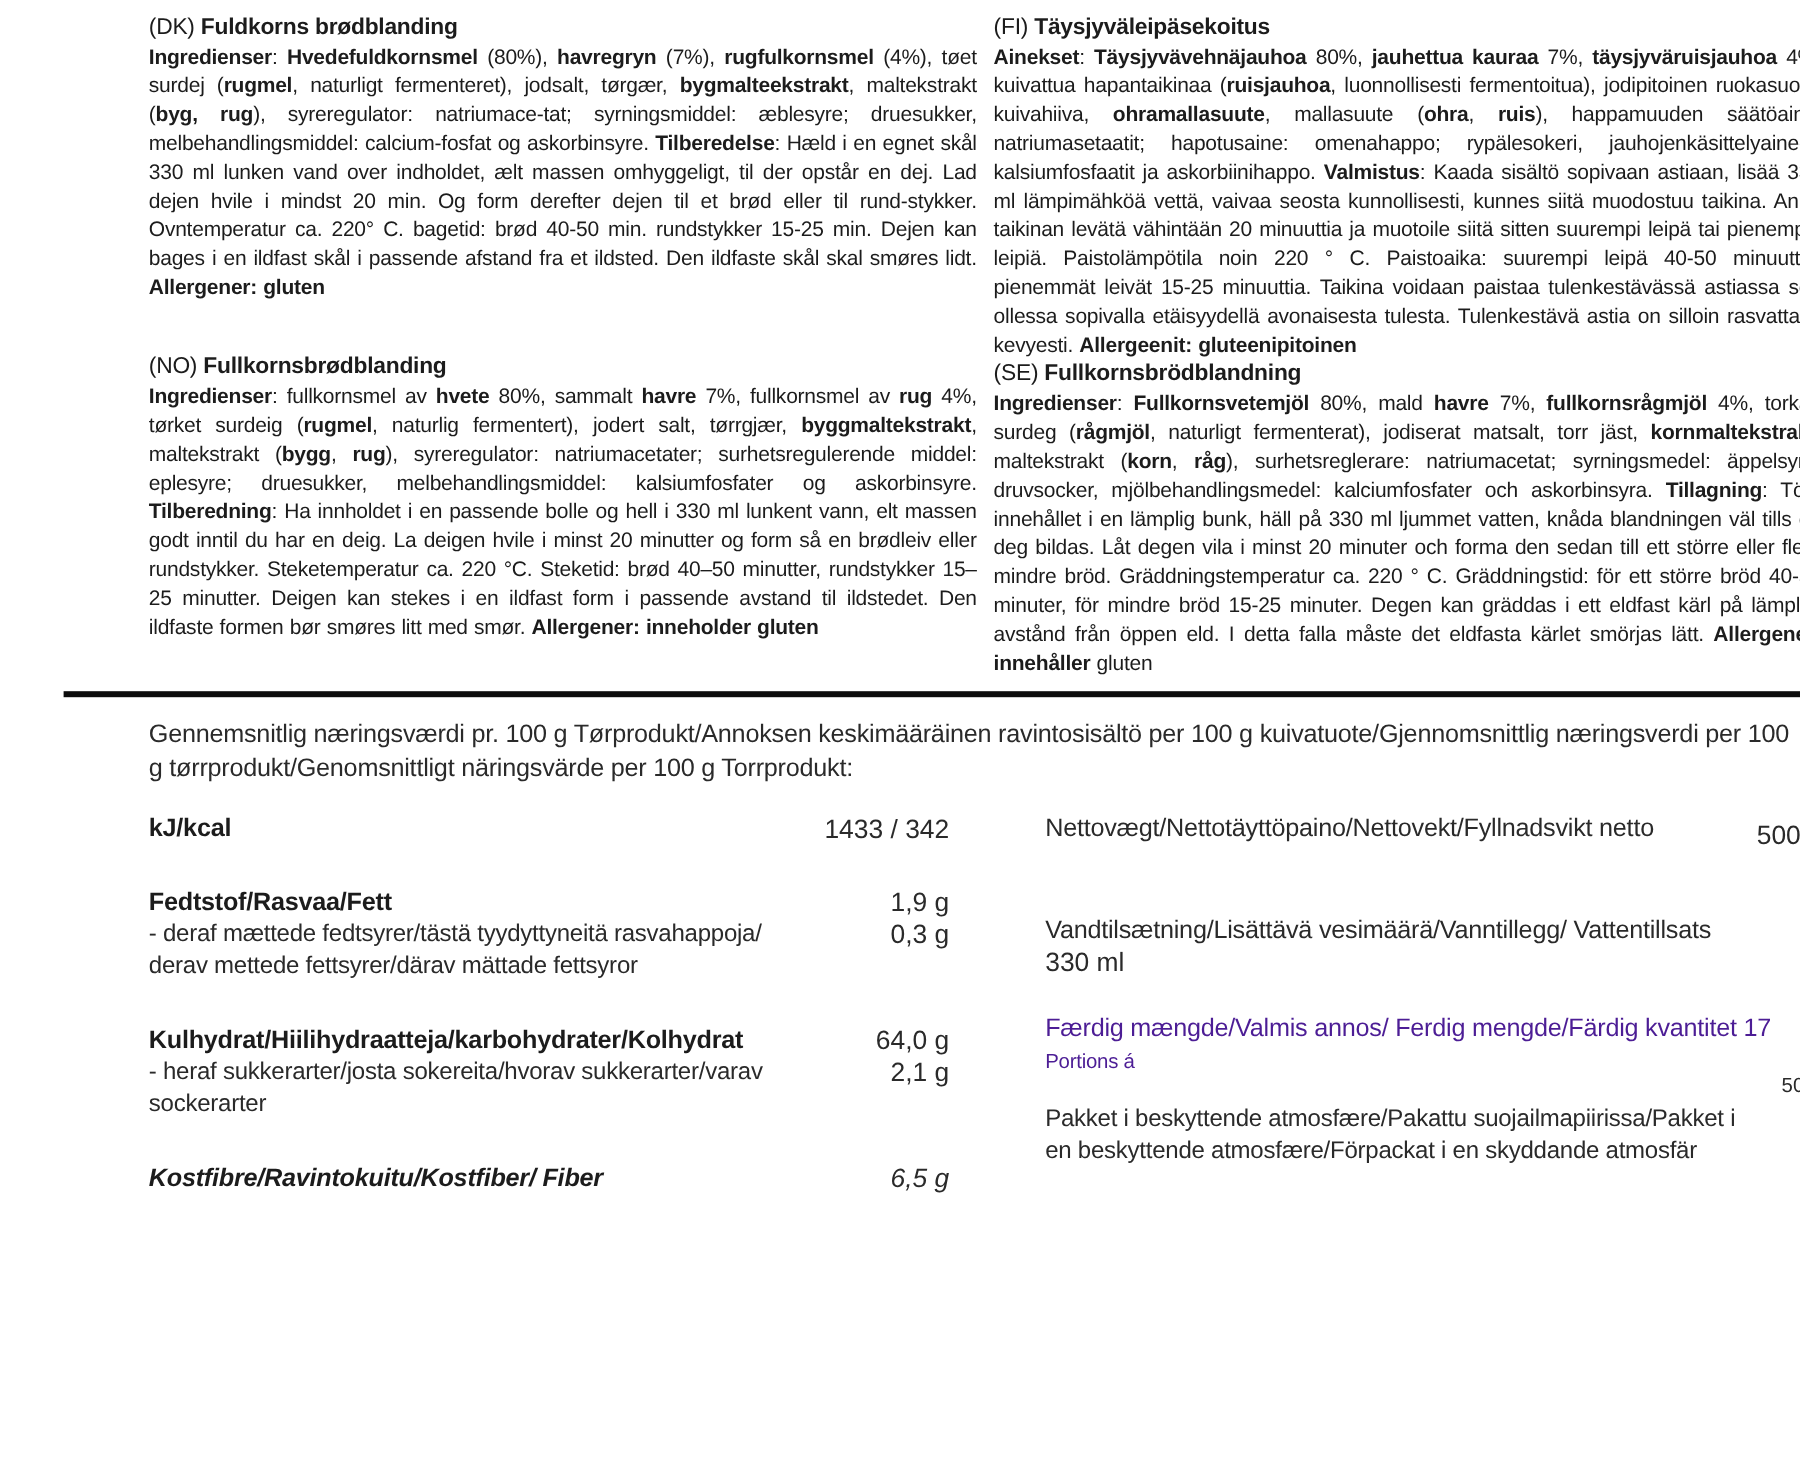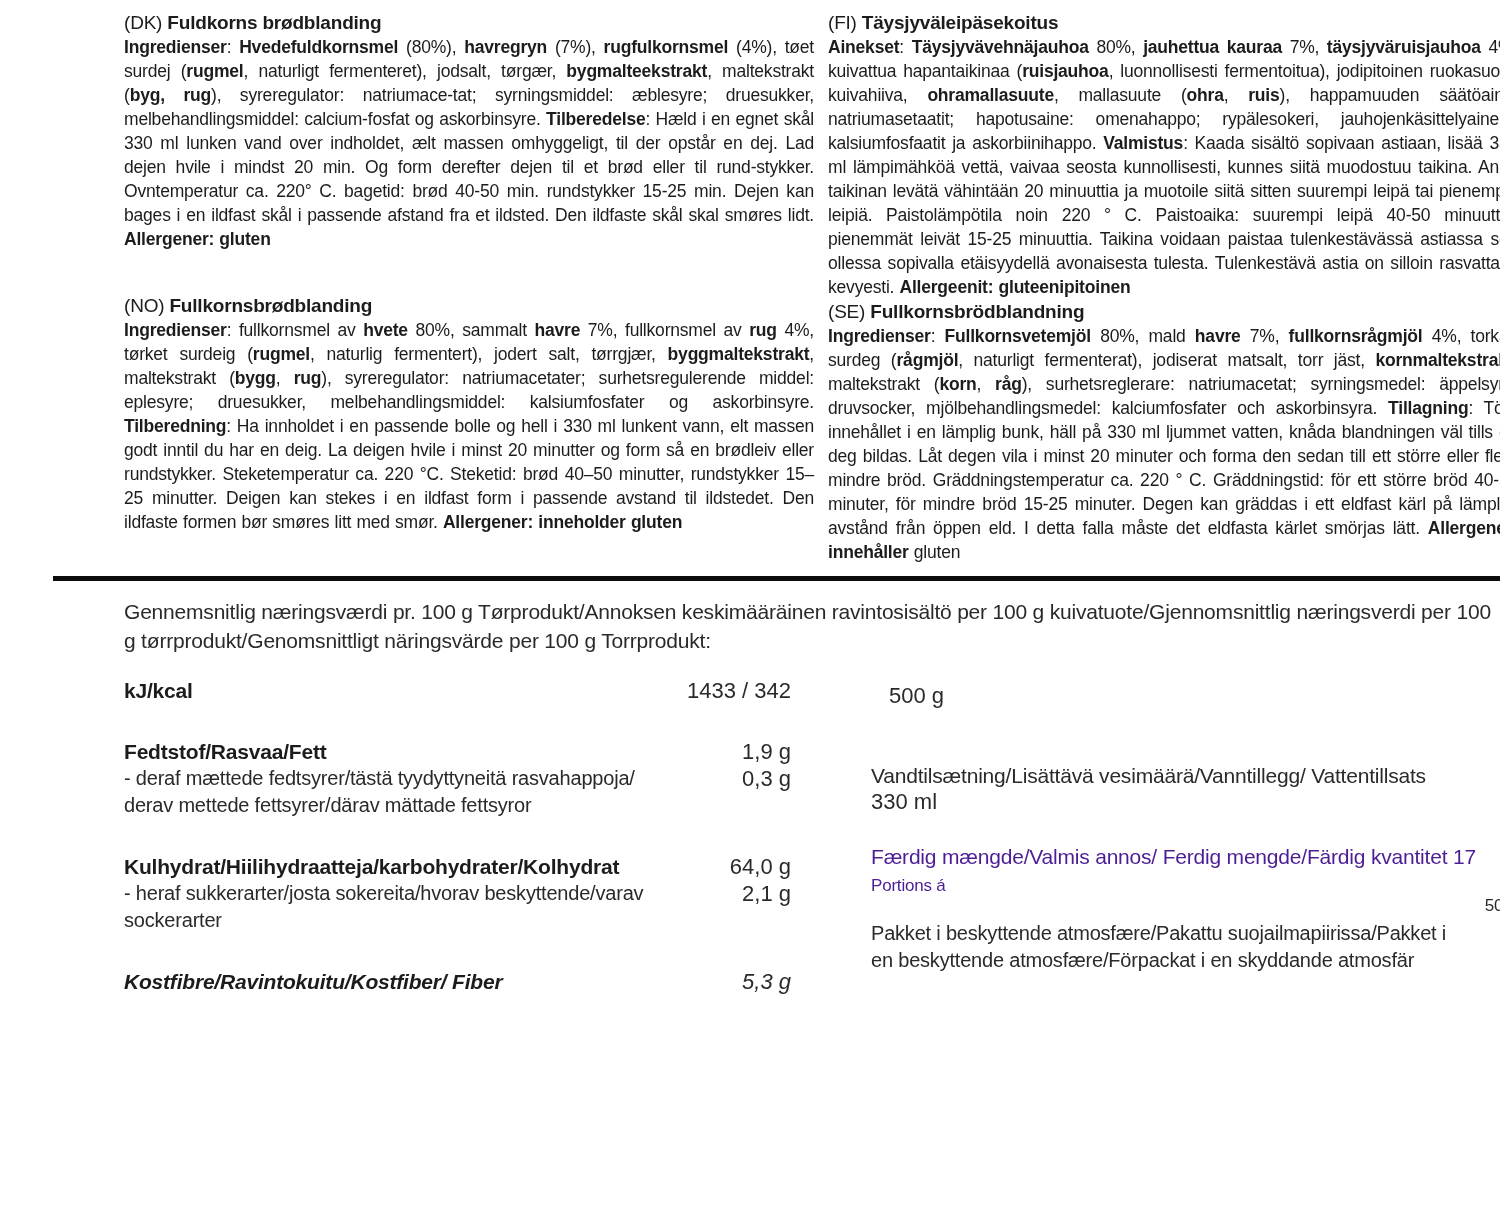--- a/index.html
+++ b/index.html
@@ -117,39 +117,40 @@
       </div>
       <div class="nrow mb-lg">
         <div class="lbl sub">- deraf mættede fedtsyrer/tästä tyydyttyneitä rasvahappoja/ derav mettede fettsyrer/därav mättade fettsyror</div>
         <div class="val">0,3 g</div>
       </div>
       <div class="nrow">
         <div class="lbl">Kulhydrat/Hiilihydraatteja/karbohydrater/Kolhydrat</div>
         <div class="val">64,0 g</div>
       </div>
       <div class="nrow mb-lg">
-        <div class="lbl sub">- heraf sukkerarter/josta sokereita/hvorav beskyttende/varav sockerarter</div>
+        <div class="lbl sub">- heraf sukkerarter/josta sokereita/hvorav sukkerarter/varav sockerarter</div>
         <div class="val">2,1 g</div>
       </div>
       <div class="nrow mb-md">
         <div class="lbl">Kostfibre/Ravintokuitu/Kostfiber/ Fiber</div>
-        <div class="val">5,3 g</div>
+        <div class="val">6,5 g</div>
       </div>
       <div class="nrow mb-md">
         <div class="lbl">Protein/Valkuaista/protein/Protein</div>
         <div class="val">13,0 g</div>
       </div>
       <div class="nrow">
         <div class="lbl">Salt/Suola</div>
         <div class="val">1,9 g</div>
       </div>
     </div>
 
     <div class="nut-right">
       <div class="irow irow-net">
+        <div class="ilbl">Nettovægt/Nettotäyttöpaino/Nettovekt/Fyllnadsvikt netto</div>
         <div class="ival ival-big">500 g</div>
       </div>
       <div class="irow irow-water">
         <div class="ilbl">Vandtilsætning/Lisättävä vesimäärä/Vanntillegg/ Vattentillsats</div>
         <div class="ival">330 ml</div>
       </div>
       <div>
         <div class="qline">
           <span>Færdig mængde/Valmis annos/ Ferdig mengde/Färdig kvantitet</span>
           <span class="qcount">17</span>

